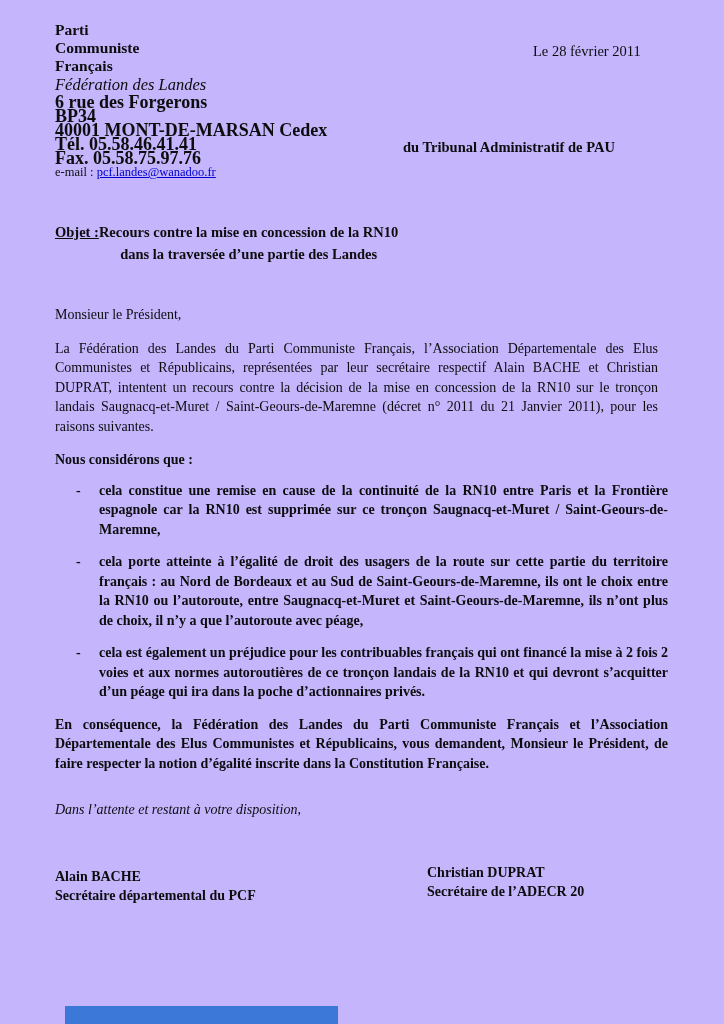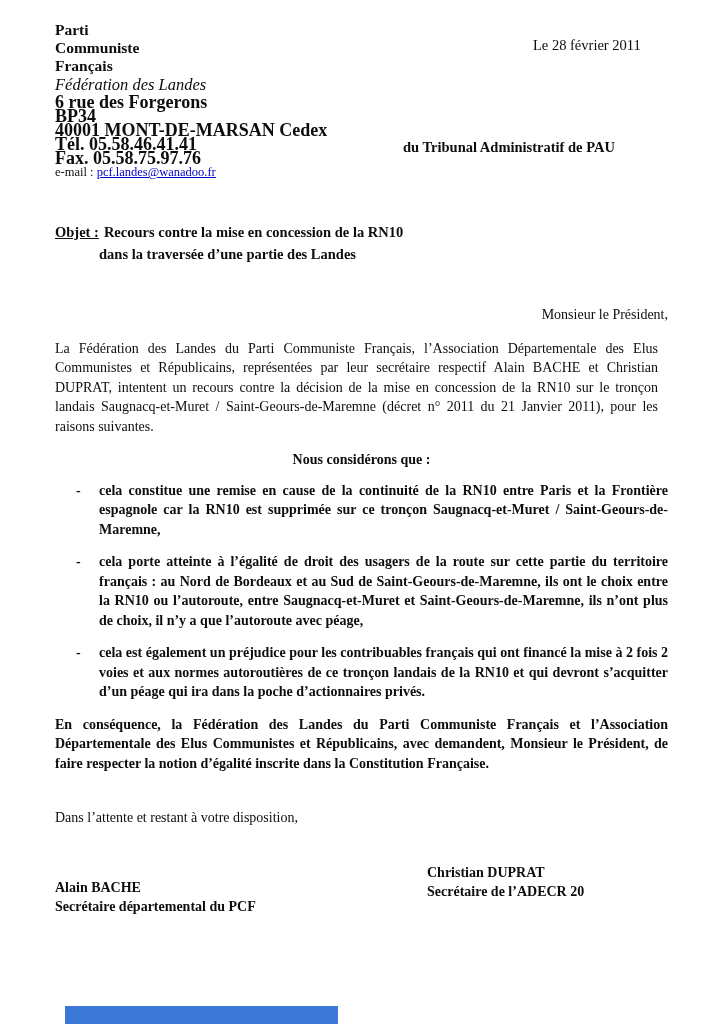--- a/index.html
+++ b/index.html
@@ -5,74 +5,74 @@
   html, body {
     margin: 0;
     padding: 0;
     background: #e8e8e8;
   }
   .page {
     position: relative;
     width: 724px;
     height: 1024px;
     margin: 0 auto;
-    background: #ffffff;
+    background: #c4b5fd;
     font-family: "Liberation Serif", "DejaVu Serif", serif;
     color: #0d0d0d;
     overflow: hidden;
   }
 
   
   .sender { position: absolute; top: 21px; left: 55px; }
   .party-line { font-size: 15.5px; font-weight: bold; line-height: 18px; }
   .federation { font-size: 16.5px; font-weight: normal; font-style: italic; line-height: 20px; }
   .addr-line { font-size: 18px; font-weight: bold; line-height: 14px; }
   .email-line { font-size: 12.5px; font-weight: normal; line-height: 14px; }
   .email-link { color: #0000cc; text-decoration: underline; cursor: pointer; }
 
   
-  .date { position: absolute; top: 37px; left: 533px; font-size: 14.5px; }
+  .date { position: absolute; top: 43px; left: 533px; font-size: 14.5px; }
 
   
   .recipient {
     position: absolute; top: 138px; left: 403px;
     font-size: 14.5px; font-weight: bold; line-height: 19.5px;
   }
 
   
   .subject {
     position: absolute; top: 222px; left: 55px;
     font-size: 14.5px; font-weight: bold; line-height: 21.5px;
   }
-  .subject-label { text-decoration: underline; margin-right: 5px; }
-  .subject-line2 { padding-left: 44px; }
+  .subject-label { text-decoration: underline; }
+  .subject-line2 { padding-left: 44px; text-align: center; }
 
   
   .content {
     position: absolute; top: 305px; left: 55px; width: 613px;
     font-size: 14px; line-height: 19.5px;
   }
-  .salutation { margin: 0 0 14px 0; text-align: right; }
+  .salutation { margin: 0 0 14px 0; }
   .opening-paragraph { margin: 0 10px 14px 0; text-align: justify; }
-  .considerations-heading { font-weight: bold; margin: 0 0 11px 0; text-align: center; }
+  .considerations-heading { font-weight: bold; margin: 0 0 11px 0; }
   .bullet {
     position: relative; padding-left: 44px; margin: 0 0 13px 0;
     font-weight: bold; text-align: justify;
   }
   .bullet-marker { position: absolute; left: 21px; top: 0; }
   .conclusion { font-weight: bold; text-align: justify; margin: 6px 0 0 0; }
-  .closing { margin: 35px 0 0 0; }
+  .closing { margin: 27px 0 0 0; font-style: italic; }
   .closing p { margin: 0; }
 
   
   .signatures {
     position: absolute; top: 863px; left: 55px; width: 613px;
     font-size: 14px; font-weight: bold; line-height: 19px;
   }
-  .sig-left { position: absolute; left: 0; top: 15px; }
+  .sig-left { position: absolute; left: 0; top: 4px; }
   .sig-right { position: absolute; left: 372px; top: 0; }
 
   
   .footer-bar {
     position: absolute; top: 1006px; left: 65px;
     width: 273px; height: 18px;
     background: #3c78d8;
   }
 </style>
 </head>
@@ -115,21 +115,21 @@
     </div>
     <div class="bullet">
       <span class="bullet-marker">-</span>
       <span>cela porte atteinte à l’égalité de droit des usagers de la route sur cette partie du territoire français : au Nord de Bordeaux et au Sud de Saint-Geours-de-Maremne, ils ont le choix entre la RN10 ou l’autoroute, entre Saugnacq-et-Muret et Saint-Geours-de-Maremne, ils n’ont plus de choix, il n’y a que l’autoroute avec péage,</span>
     </div>
     <div class="bullet">
       <span class="bullet-marker">-</span>
       <span>cela est également un préjudice pour les contribuables français qui ont financé  la mise à 2 fois 2 voies et aux normes autoroutières de ce tronçon landais de la RN10 et qui devront s’acquitter d’un péage qui ira dans la poche d’actionnaires privés.</span>
     </div>
 
-    <p class="conclusion">En conséquence, la Fédération des Landes du Parti Communiste Français et l’Association Départementale des Elus Communistes et Républicains, avec demandent, Monsieur le Président, de faire respecter la notion d’égalité inscrite dans la Constitution Française.</p>
+    <p class="conclusion">En conséquence, la Fédération des Landes du Parti Communiste Français et l’Association Départementale des Elus Communistes et Républicains, vous demandent, Monsieur le Président, de faire respecter la notion d’égalité inscrite dans la Constitution Française.</p>
 
     <div class="closing">
       <p>Dans l’attente et restant à votre disposition,</p>
     </div>
   </div>
 
   <div class="signatures">
     <div class="sig-left">
       <div>Alain BACHE</div>
       <div>Secrétaire départemental du PCF</div>

